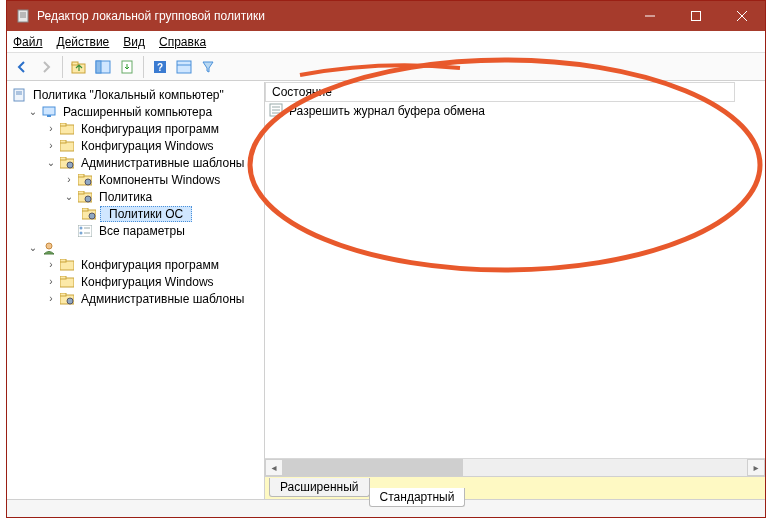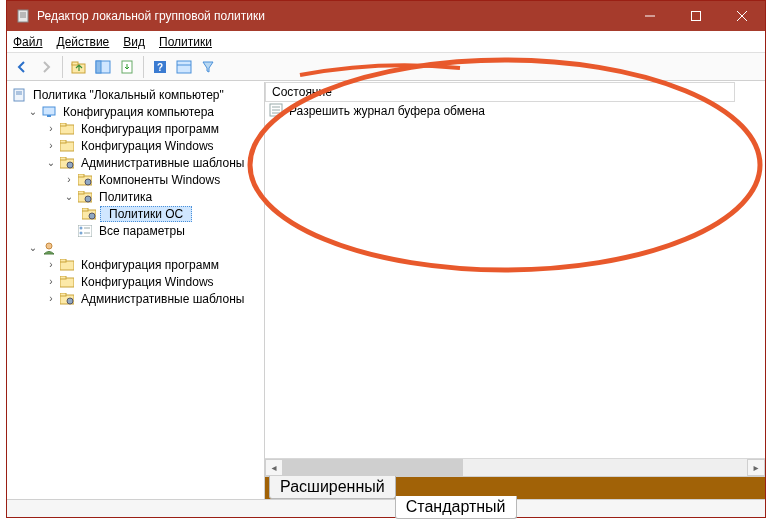--- a/index.html
+++ b/index.html
@@ -50,21 +50,21 @@
   .listbody { font-size:12px; padding:0; }
   .listitem { display:flex; align-items:center; height:17px; padding-left: 4px; }
   .listitem .licon { width:16px; height:16px; margin-right:4px; }
 
   .hscroll { height:18px; display:flex; background:#f0f0f0; border-top:1px solid #d8d8d8; }
   .hscroll .sbtn { width:18px; height:100%; display:flex; align-items:center; justify-content:center; border:1px solid #cfcfcf; background:#f5f5f5; font-size:10px; color:#666; }
   .hscroll .track { flex:1; position:relative; background:#efefef; }
   .hscroll .thumb { position:absolute; left:0; top:0; width:180px; height:100%; background:#cfcfcf; }
 
   
-  .tabsrow { height:22px; display:flex; align-items:flex-start; font-size:16px; padding-left:4px; background:#a16207; }
+  .tabsrow { height:22px; display:flex; align-items:center; font-size:12px; padding-left:4px; background:#fef9c3; }
   .tab { border:1px solid #b8b8b8; border-top:none; border-radius:0 0 3px 3px; padding:2px 10px; margin-right:-1px; background:#f3f3f3; position:relative; top:-1px; }
   .tab.active { background:#fff; z-index:2;margin-top:20px; }
 
   
   .statusbar { height:18px; border-top:1px solid #d0d0d0; background:#f6f6f6; }
 
   
   svg { display:block; }
   
   
@@ -102,21 +102,21 @@
             <line x1="10" y1="0" x2="0" y2="10" stroke="#fff"></line>
           </svg>
         </div>
     </div>
   </div>
 
   <div class="menubar">
     <span class="menuitem"><span class="underline">Файл</span></span>
     <span class="menuitem"><span class="underline">Действие</span></span>
     <span class="menuitem"><span class="underline">Вид</span></span>
-    <span class="menuitem"><span class="underline">Политики</span></span>
+    <span class="menuitem"><span class="underline">Справка</span></span>
   </div>
 
   <div class="toolbar">
     <div class="tbtn">
         <svg width="14" height="14">
           <path d="M9 2 L4 7 L9 12" fill="none" stroke="#2a6fc9" stroke-width="2"></path>
         </svg>
       </div>
     <div class="tbtn">
         <svg width="14" height="14">
@@ -177,21 +177,21 @@
         <span class="treelabel">Политика "Локальный компьютер"</span>
       </div>
       <div class="treerow ind1">
         <span class="twist">⌄</span>
         <span class="ticon">
             <svg width="14" height="14">
               <rect x="1" y="2" width="12" height="8" fill="#cfe6ff" stroke="#4a90d9"></rect>
               <rect x="5" y="10" width="4" height="2" fill="#4a90d9"></rect>
             </svg>
           </span>
-        <span class="treelabel">Конфигурация компьютера</span>
+        <span class="treelabel">Расширенный компьютера</span>
       </div>
       <div class="treerow ind2">
         <span class="twist">›</span>
         <span class="ticon">
             <svg width="14" height="12">
               <rect x="0" y="2" width="14" height="9" fill="#fce9a8" stroke="#caa33a"></rect>
               <rect x="0" y="0" width="6" height="3" fill="#fce9a8" stroke="#caa33a"></rect>
             </svg>
           </span>
         <span class="treelabel">Конфигурация программ</span>

